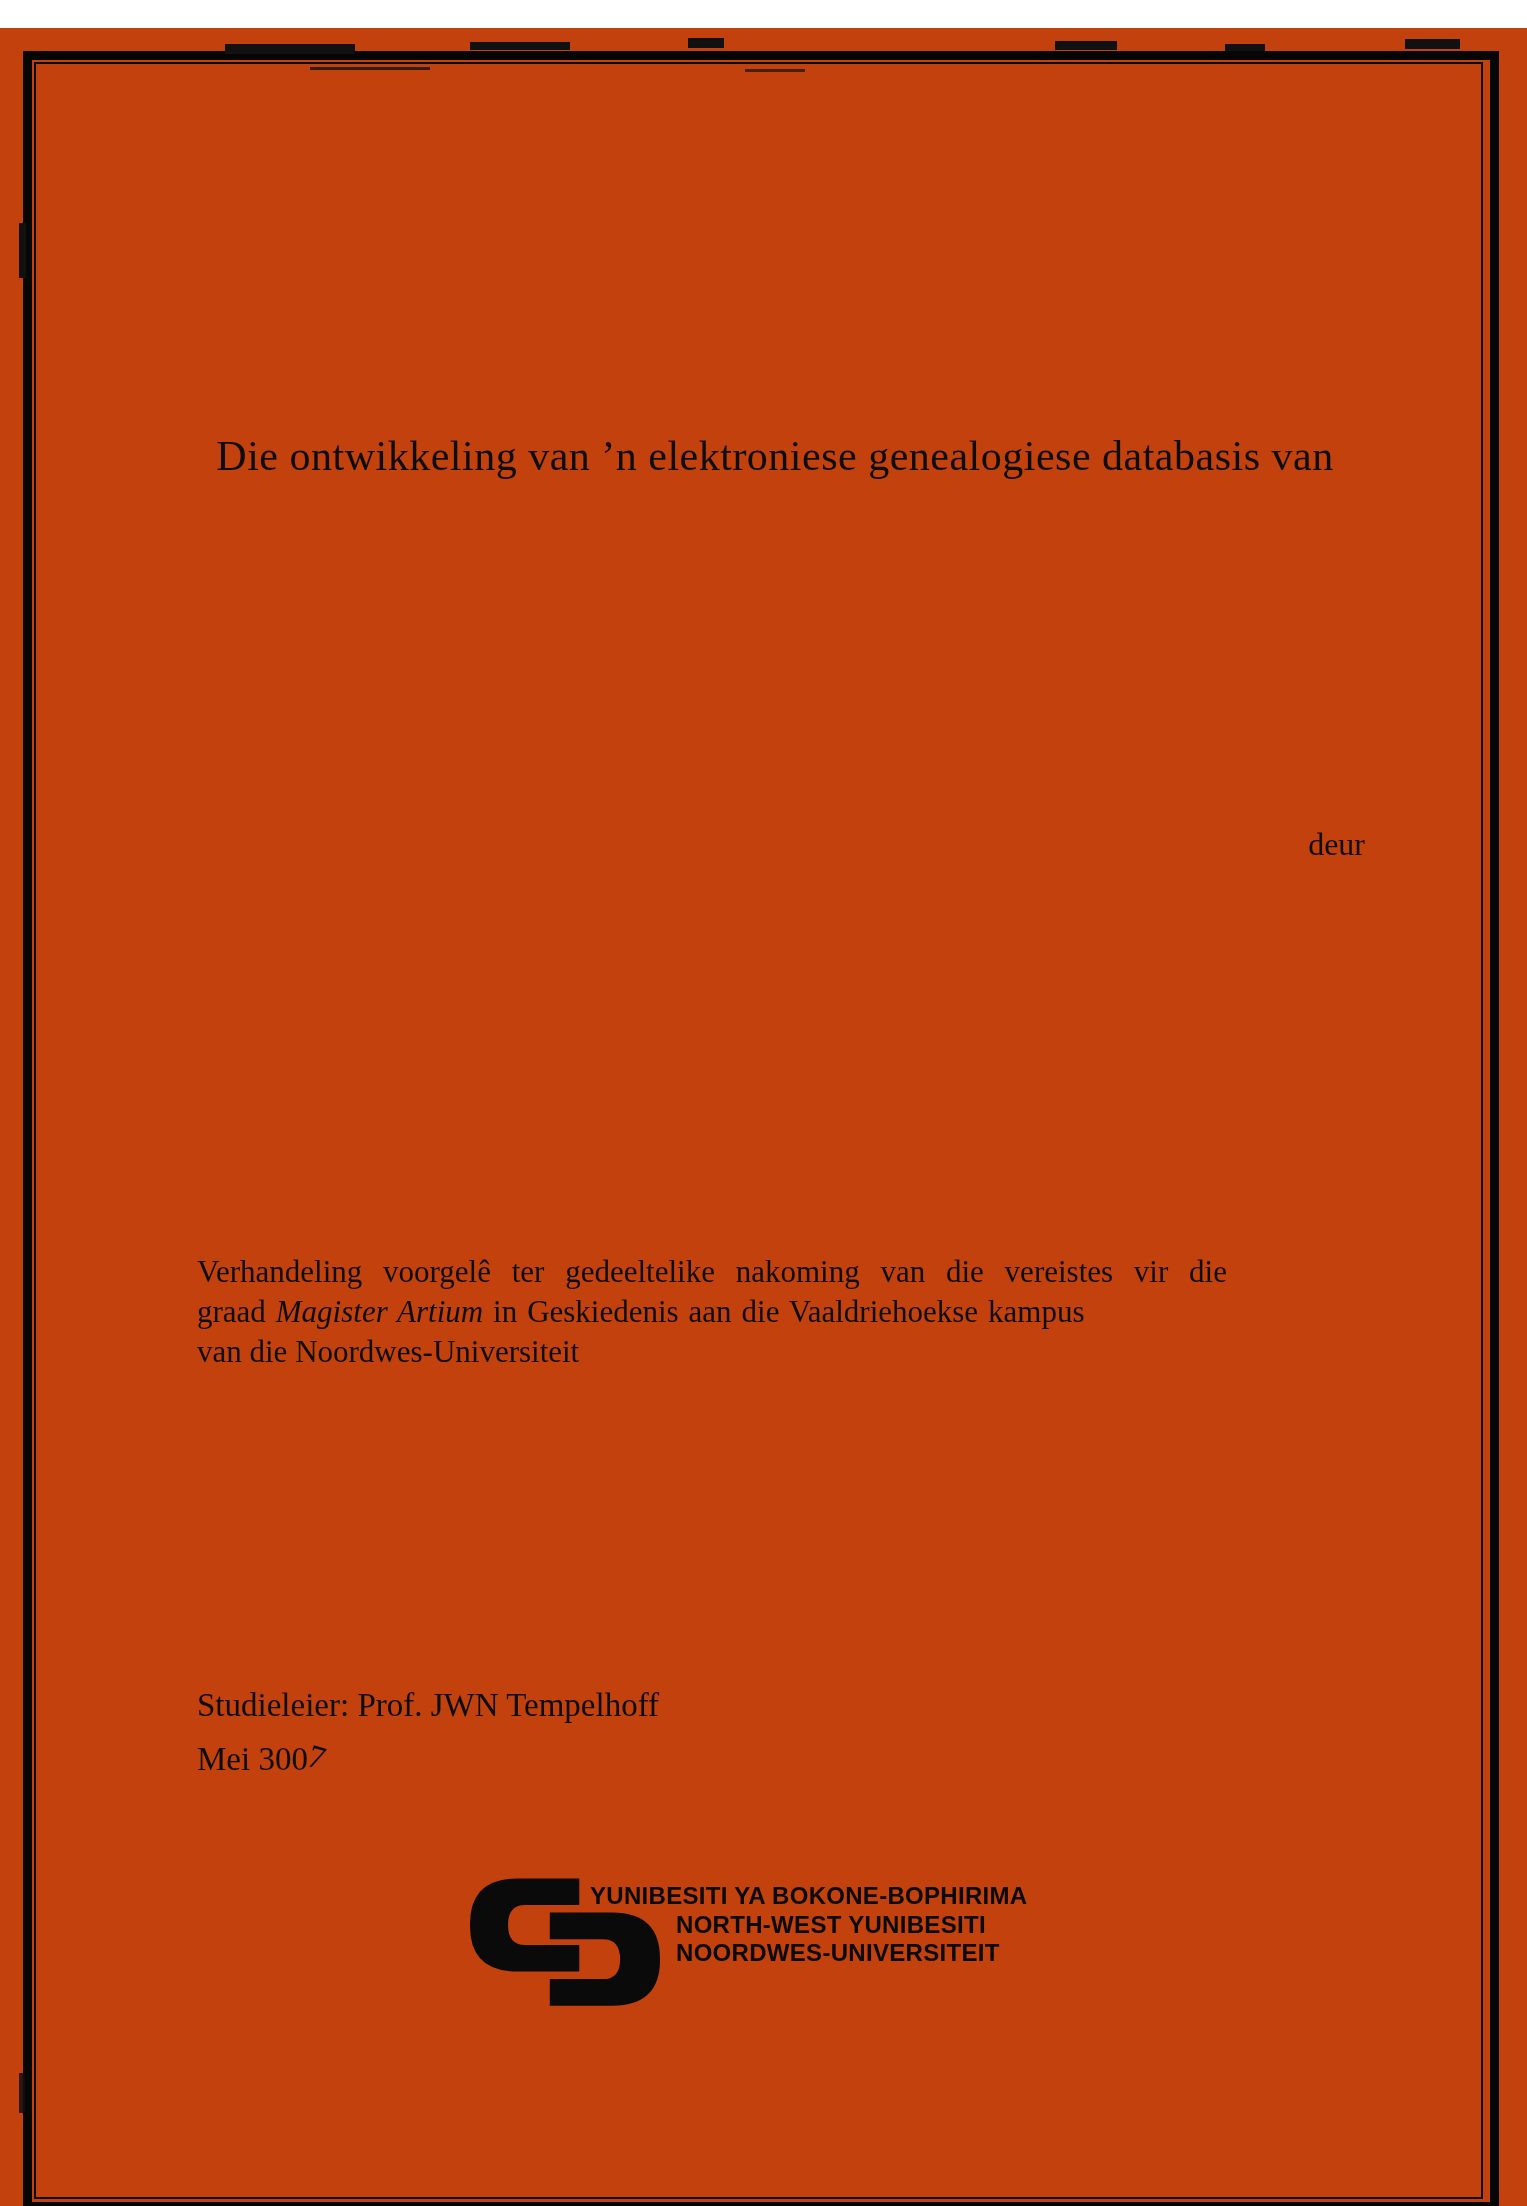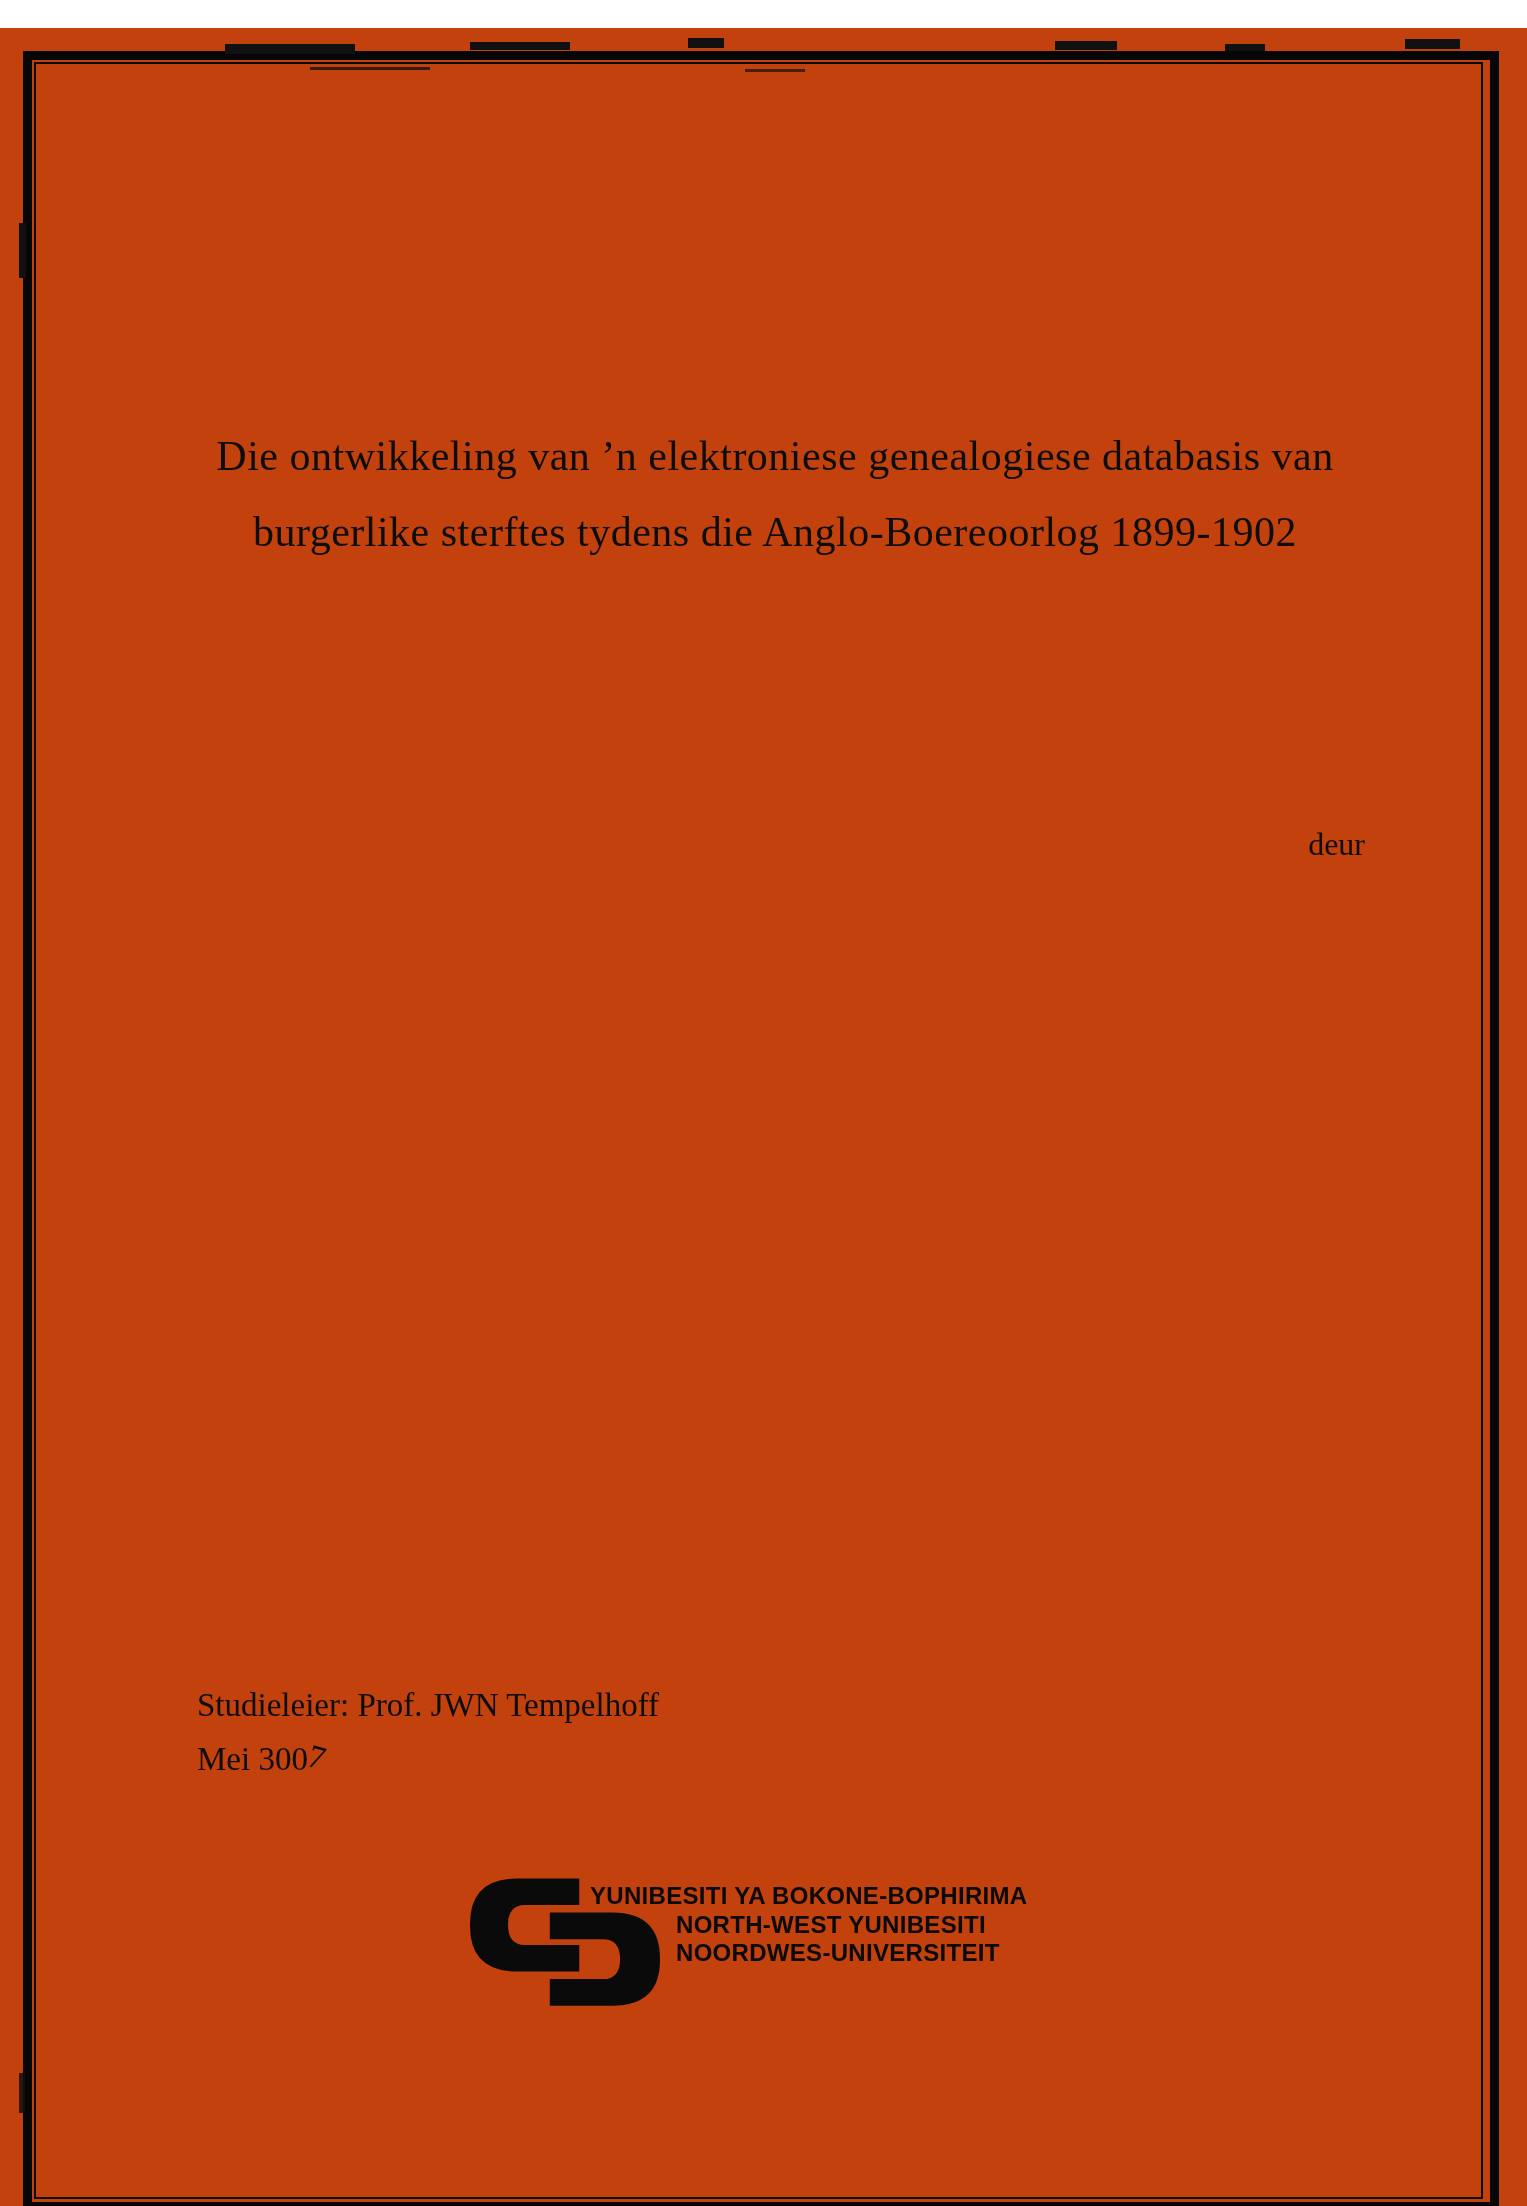--- a/index.html
+++ b/index.html
@@ -80,26 +80,30 @@
   <div class="artifact a4"></div>
   <div class="artifact a5"></div>
   <div class="artifact a6"></div>
   <div class="artifact a7"></div>
   <div class="artifact a8"></div>
   <div class="artifact a9"></div>
   <div class="artifact a10"></div>
 
   <div class="title">
     <div>Die ontwikkeling van ’n elektroniese genealogiese databasis van</div>
-    <div>burgerlike sterftes tydens die Anglo-Boereoorlog 1899-1902</div>
   </div>
 
   <div class="byline">deur</div>
 
 
+  <div class="desc">
+    <div class="l1">Verhandeling voorgelê ter gedeeltelike nakoming van die vereistes vir die</div>
+    <div class="l2"><span>graad </span><span class="ital">Magister Artium</span><span> in Geskiedenis aan die Vaaldriehoekse kampus</span></div>
+    <div class="l3">van die Noordwes-Universiteit</div>
+  </div>
 
   <div class="supervisor">
     <div>Studieleier: Prof. JWN Tempelhoff</div>
     <div><span>Mei 300</span><span class="skew7">7</span></div>
   </div>
 
   <div class="logo">
     <svg class="logo-mark" width="190" height="129" viewBox="0 0 200 135" xmlns="http://www.w3.org/2000/svg">
       <path fill="#0a0a0a" d="M115,0 H50 Q0,0 0,48 V50 Q0,98 50,98 H115 V70 H58 Q40,70 40,49 Q40,28 58,28 H115 Z"></path>
       <g transform="translate(84,36)">

